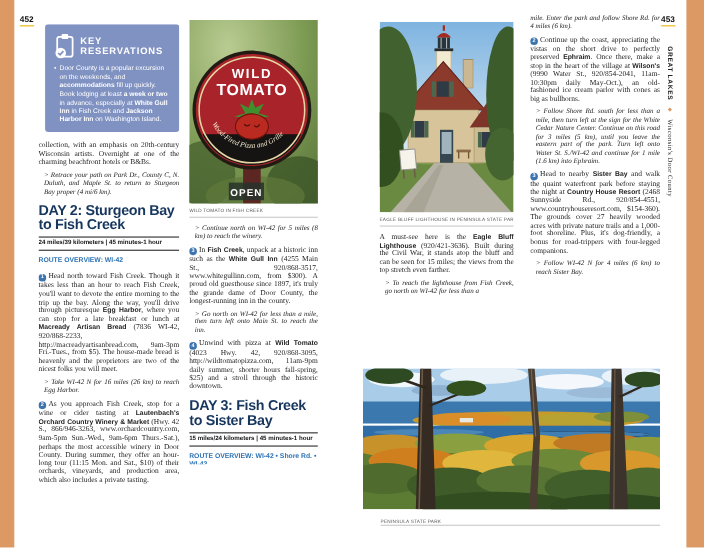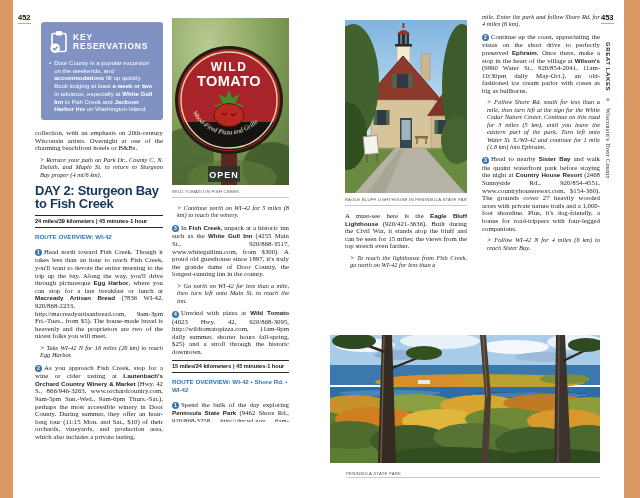--- a/index.html
+++ b/index.html
@@ -148,20 +148,21 @@
 
     <p class="dir">&gt; Continue north on WI-42 for 5 miles (8 km) to reach the winery.</p>
     <p class="body-p step">
       <span class="stepnum">3</span><span><span>In </span><b>Fish Creek</b><span>, unpack at a historic inn such as the </span><b>White Gull Inn</b><span> (4255 Main St., 920/868-3517, www.whitegullinn.com, from $300). A proud old guesthouse since 1897, it's truly the grande dame of Door County, the longest-running inn in the county.</span></span>
     </p>
     <p class="dir">&gt; Go north on WI-42 for less than a mile, then turn left onto Main St. to reach the inn.</p>
     <p class="body-p step">
       <span class="stepnum">4</span><span><span>Unwind with pizza at </span><b>Wild Tomato</b><span> (4023 Hwy. 42, 920/868-3095, http://wildtomatopizza.com, 11am-9pm daily summer, shorter hours fall-spring, $25) and a stroll through the historic downtown.</span></span>
     </p>
 
+    <h2 class="day-h">DAY 3: Fish Creek to Sister Bay</h2>
     <div class="stats">15 miles/24 kilometers | 45 minutes-1 hour</div>
     <div class="route">
       <span>ROUTE OVERVIEW:</span>
       <span>WI-42 • Shore Rd. • WI-42</span>
     </div>
     <p class="body-p step">
       <span class="stepnum">1</span><span><span>Spend the bulk of the day exploring </span><b>Peninsula State Park</b><span> (9462 Shore Rd., 920/868-3258, http://dnr.wi.gov, 6am-11pm daily, $8-11 per vehicle).</span></span>
     </p>
   </div>
 

